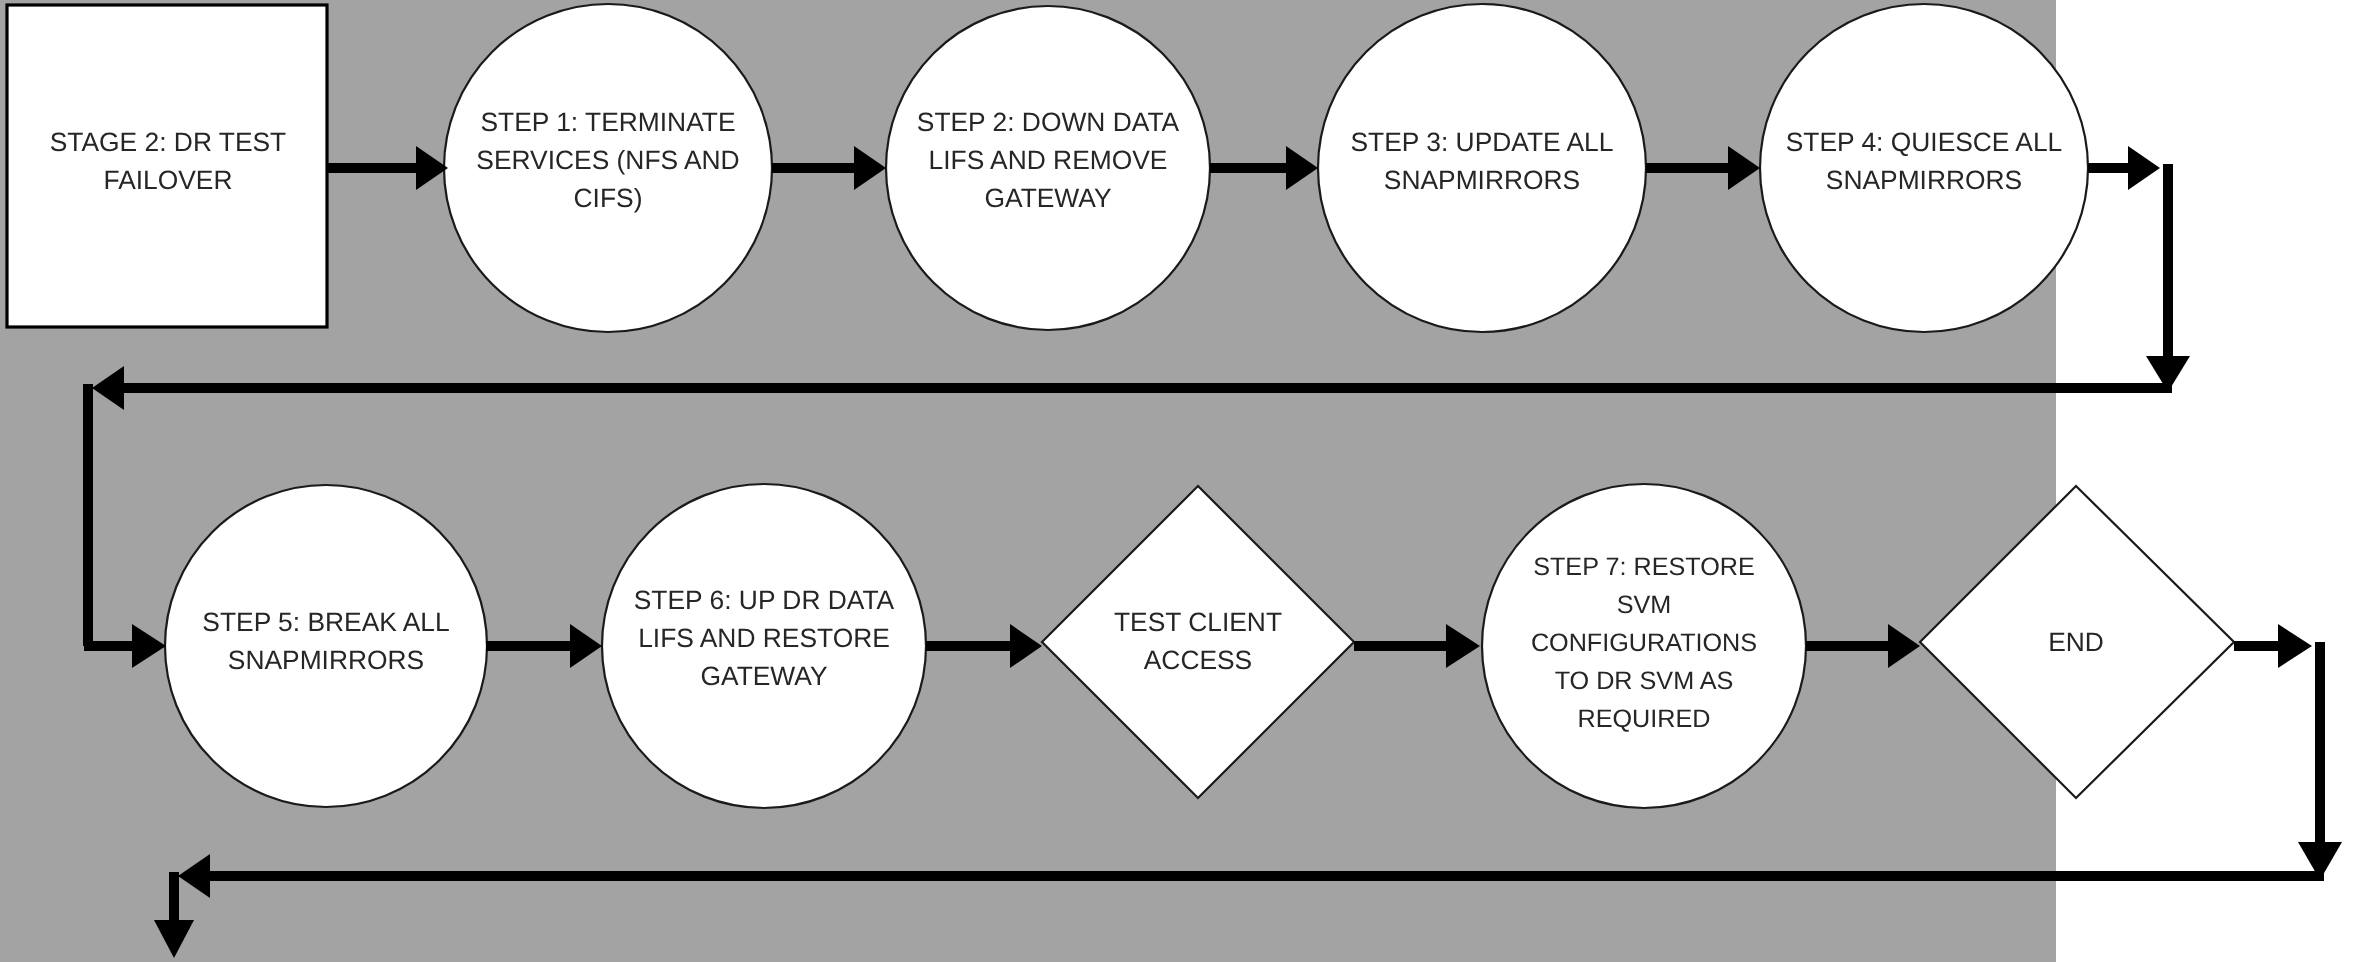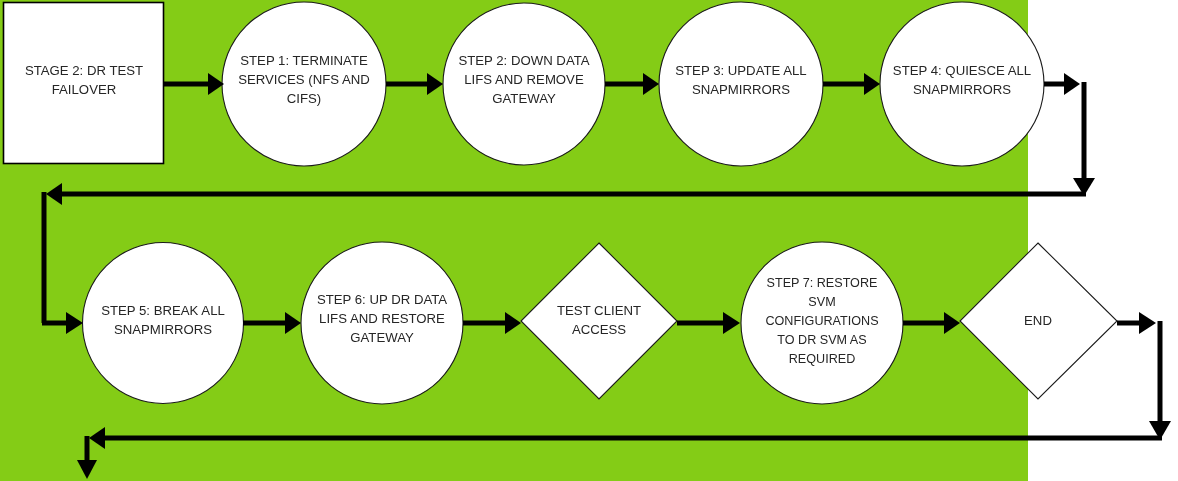--- a/index.html
+++ b/index.html
@@ -10,21 +10,21 @@
   body {
     width: 1178px;
     height: 481px;
     font-family: "Liberation Sans", sans-serif;
     overflow: hidden;
   }
   #flowchart-root {
     position: relative;
     width: 1028px;
     height: 481px;
-    background: #84cc16;
+    background: #a3a3a3;
   }
   svg.chart-canvas {
     display: block;
     width: 1178px;
     height: 481px;
   }
   .node-shape {
     fill: #ffffff;
     stroke: #1a1a1a;
     stroke-width: 1.1;

